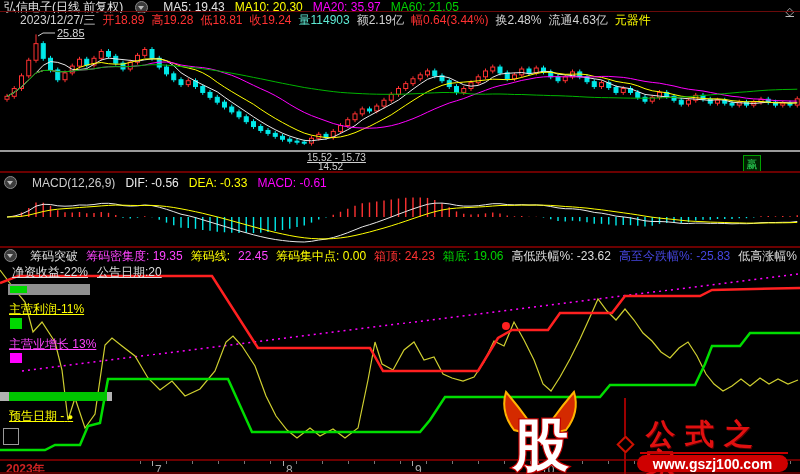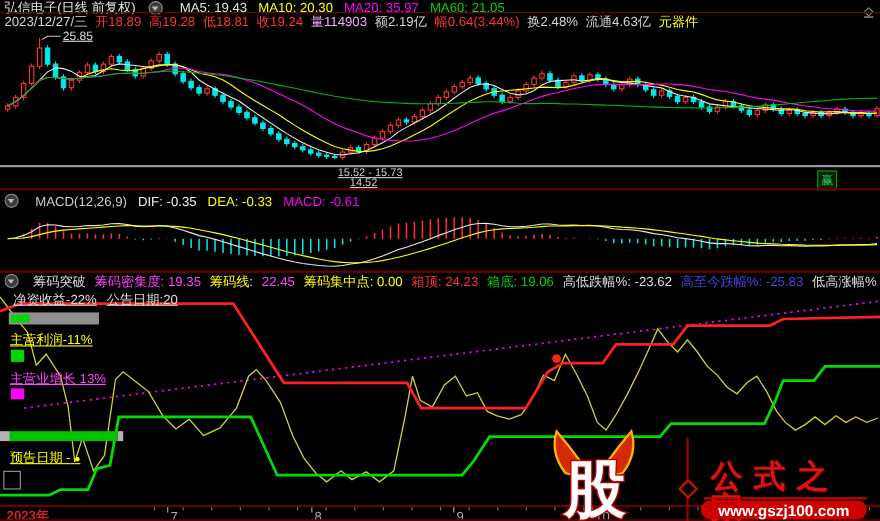--- a/index.html
+++ b/index.html
@@ -37,27 +37,27 @@
     <span class="circle-btn" style="margin-left:2px"></span>
     <span class="row" style="position:static;gap:10px" id="ma-items">
         <span style="color: rgb(226, 226, 226);">MA5: 19.43</span>
         <span style="color: rgb(255, 255, 0);">MA10: 20.30</span>
         <span style="color: rgb(255, 0, 255);">MA20: 35.97</span>
         <span style="color: rgb(0, 210, 0);">MA60: 21.05</span>
       </span>
   </div>
   <span class="lbl" style="right:6px;top:6px;color:#bbb;font-size:11px">◇</span>
   <div class="hline" style="top:11px;height:1px;background:#6a0a0a"></div>
-  <div class="row" style="left:4px;top:14px;height:12px;gap:7px" id="info-items">
+  <div class="row" style="left:20px;top:14px;height:12px;gap:7px" id="info-items">
       <span style="color: rgb(210, 210, 210);">2023/12/27/三</span>
       <span style="color: rgb(255, 50, 50);">开18.89</span>
       <span style="color: rgb(255, 50, 50);">高19.28</span>
       <span style="color: rgb(255, 50, 50);">低18.81</span>
       <span style="color: rgb(255, 50, 50);">收19.24</span>
-      <span style="color: #f0abfc; text-align: right;">量114903</span>
+      <span style="color: #5eead4; text-align: right;">量114903</span>
       <span style="color: rgb(210, 210, 210);">额2.19亿</span>
       <span style="color: rgb(255, 50, 50);">幅0.64(3.44%)</span>
       <span style="color: rgb(210, 210, 210);">换2.48%</span>
       <span style="color: rgb(210, 210, 210);">流通4.63亿</span>
       <span style="color: rgb(255, 255, 0);">元器件</span>
     </div>
 
   <svg id="priceSvg" style="top:26px" width="800" height="124" viewBox="0 0 800 124">
       <line x1="7" y1="67.87603305785126" x2="7" y2="75.67768595041323" stroke="#ff3232" stroke-width="1"></line>
       <rect x="5" y="70.31404958677687" width="4" height="2.9256198347107443" fill="#000000" stroke="#ff3232" stroke-width="1"></rect>
@@ -290,21 +290,21 @@
   <div class="hline" style="top:150px;height:2px;background:#9a9a9a"></div>
   <span class="lbl" style="left:307px;top:153px;color:#cfcfcf;font-size:10px">15.52 - 15.73</span>
   <span class="lbl" style="left:318px;top:162px;color:#cfcfcf;font-size:10px">14.52</span>
   <span class="stamp" style="left:743px;top:155px;width:16px;height:16px">赢</span>
   <div class="hline" style="top:171px;height:2px;background:#6b0000"></div>
 
   <div class="row" style="left:4px;top:176px;height:13px;gap:10px">
     <span class="circle-btn"></span>
     <span class="row" style="position:static;gap:10px" id="macd-items">
         <span style="color: rgb(204, 204, 204);">MACD(12,26,9)</span>
-        <span style="color: rgb(238, 238, 238);">DIF: -0.35</span>
+        <span style="color: rgb(238, 238, 238);">DIF: -0.56</span>
         <span style="color: rgb(255, 255, 0); text-align: center;">DEA: -0.33</span>
         <span style="color: rgb(255, 0, 255);">MACD: -0.61</span>
       </span>
   </div>
   <svg id="macdSvg" style="top:188px" width="800" height="57" viewBox="0 0 800 57">
       <line x1="7" y1="29" x2="7" y2="29" stroke="#ff3232" stroke-width="1.4"></line>
       <line x1="14.25" y1="29" x2="14.25" y2="27.57711845942839" stroke="#ff3232" stroke-width="1.4"></line>
       <line x1="21.5" y1="29" x2="21.5" y2="24.450934208572743" stroke="#ff3232" stroke-width="1.4"></line>
       <line x1="28.75" y1="29" x2="28.75" y2="19.89782022497817" stroke="#ff3232" stroke-width="1.4"></line>
       <line x1="36" y1="29" x2="36" y2="14.531901604127324" stroke="#ff3232" stroke-width="1.4"></line>

